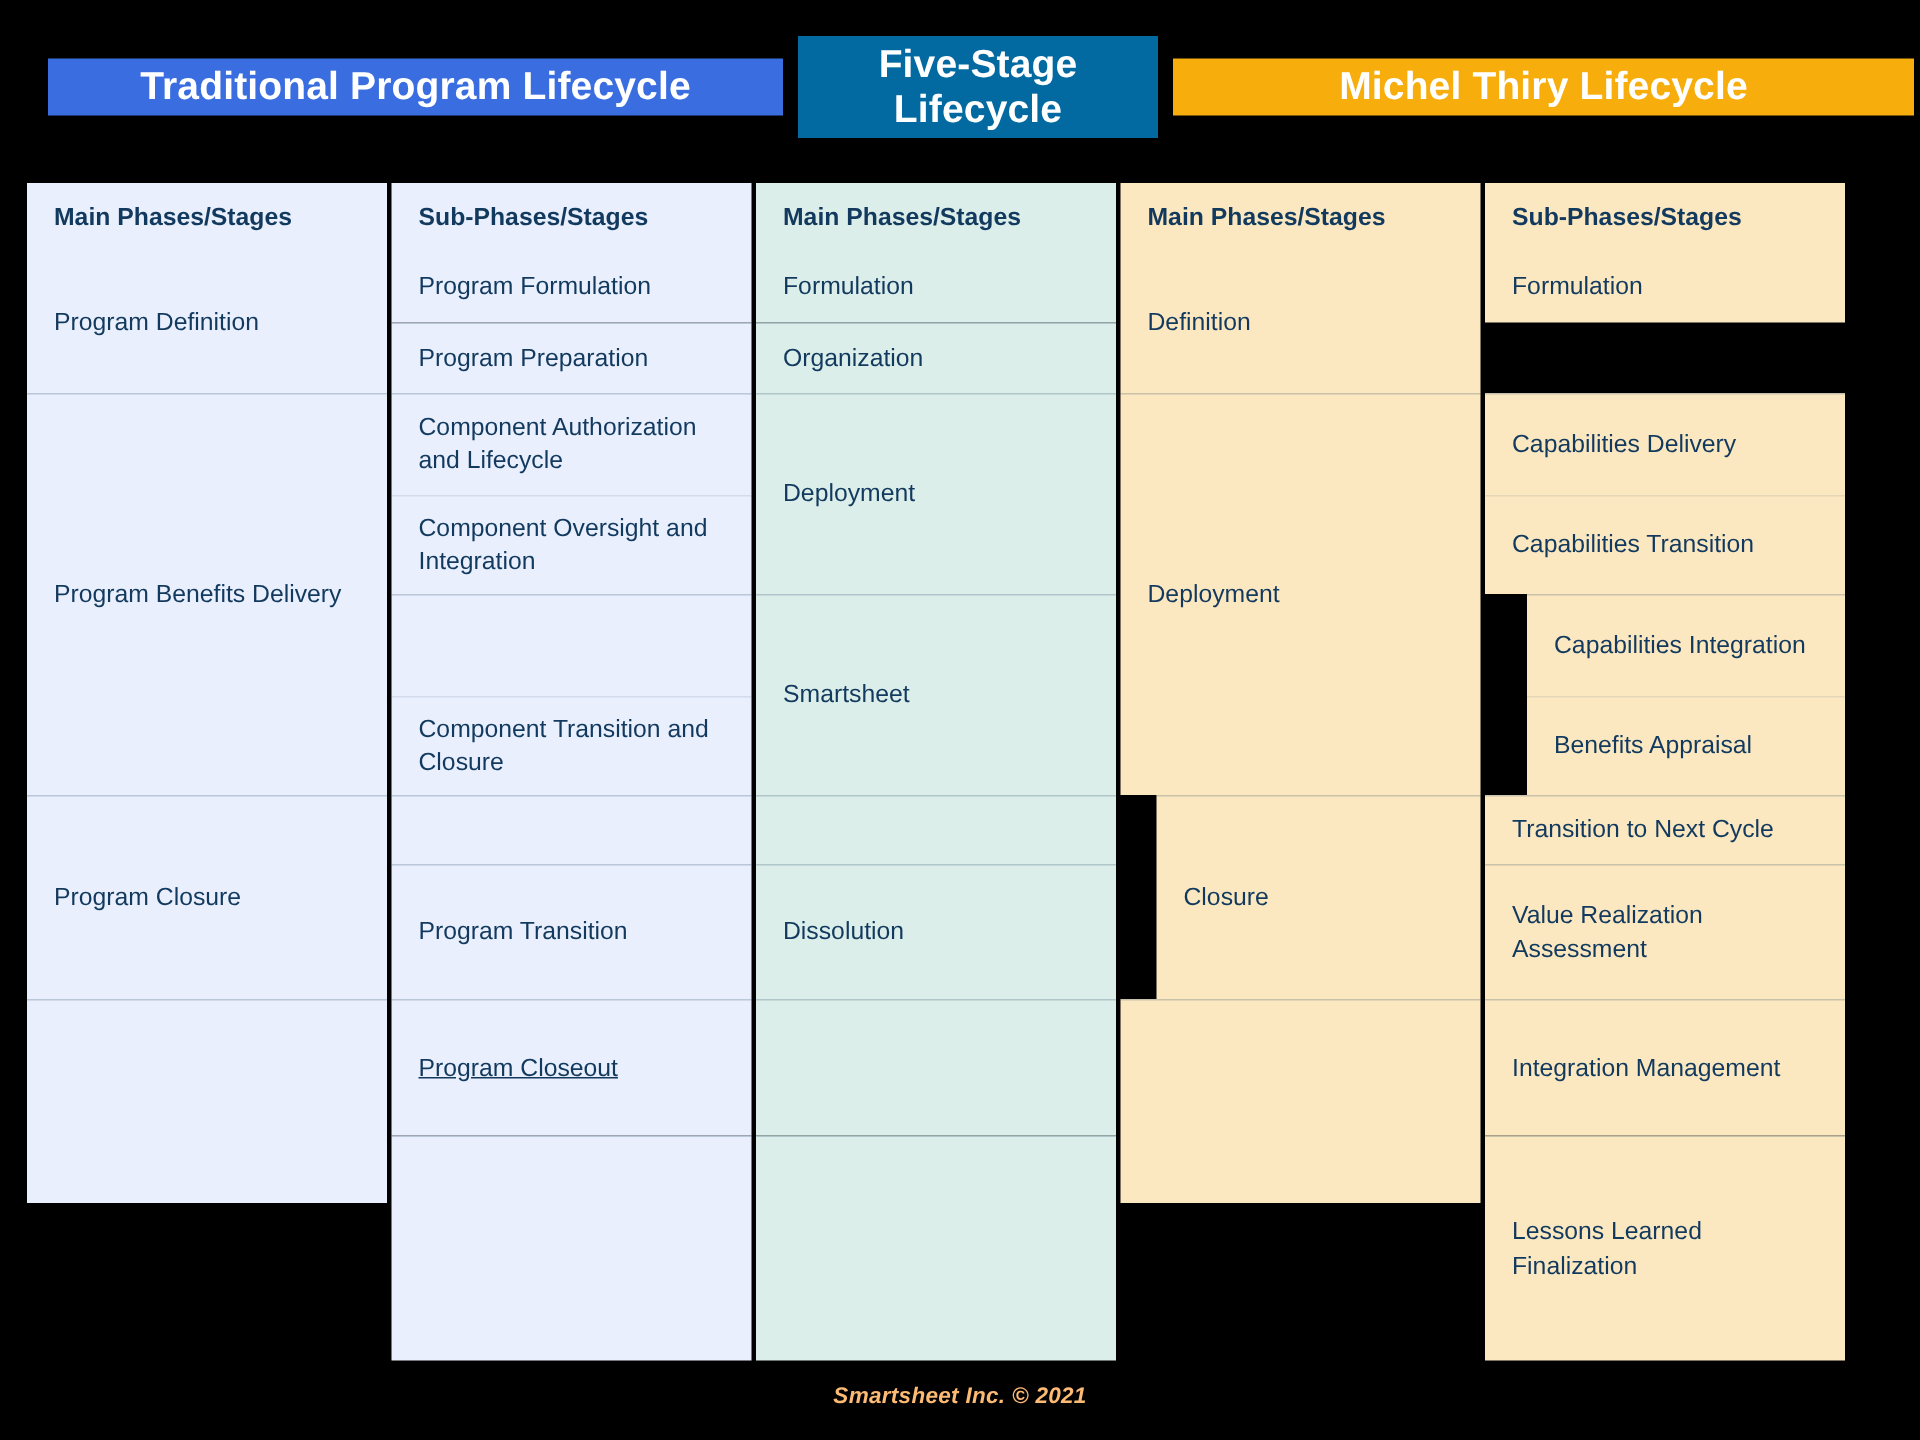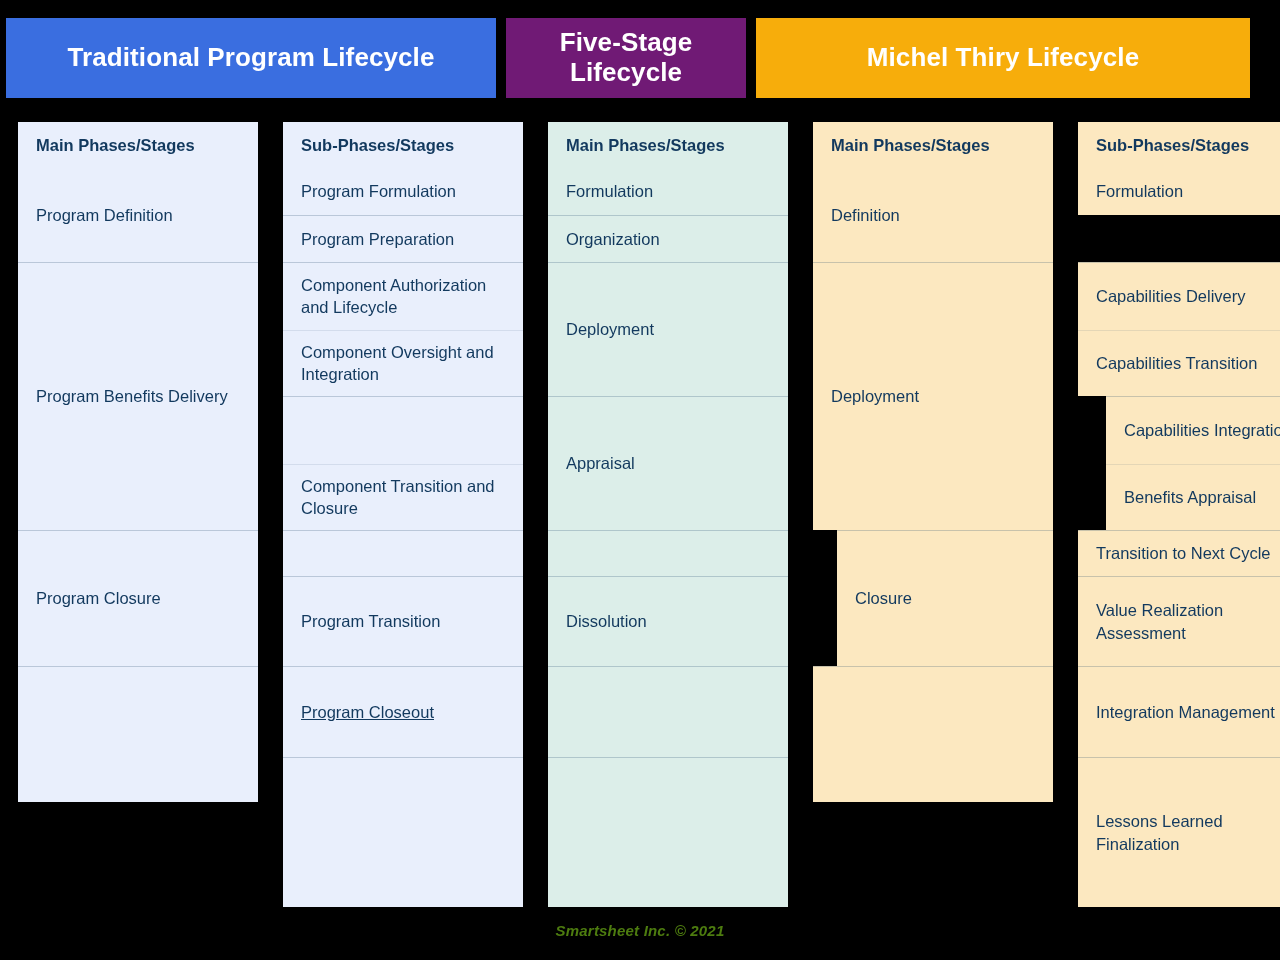--- a/index.html
+++ b/index.html
@@ -20,54 +20,55 @@
     position: relative;
     width: 1280px;
     height: 960px;
     background: #000000;
     box-sizing: border-box;
   }
 
   
   .banner-row {
     position: absolute;
-    left: 6px;
+    left: 32px;
     top: 18px;
     width: 1244px;
     height: 80px;
     display: flex;
     gap: 10px;
+    align-items: center;
   }
   .banner {
     display: flex;
     align-items: center;
     justify-content: center;
     text-align: center;
     color: #ffffff;
     font-weight: bold;
     font-size: 26px;
     line-height: 1.15;
     letter-spacing: 0.1px;
     box-sizing: border-box;
     padding: 4px 10px;
   }
   .banner.blue   { background: #3a6ee0; width: 490px; }
-  .banner.teal   { background: #701a75; width: 240px; }
+  .banner.teal   { background: #0369a1; width: 240px; }
   .banner.orange { background: #f7ad0b; width: 494px; }
 
   
   .table {
     position: absolute;
     left: 18px;
     top: 122px;
     width: 1244px;
     height: 785px;
     display: grid;
     grid-template-columns: 240px 240px 240px 240px 240px;
-    column-gap: 25px;
+    column-gap: 3px;
     grid-template-rows:
       46px   
       47px   
       47px   
       45px   
       43px   
       46px   
       45px   
       44px   
       45px   
@@ -124,21 +125,21 @@
   
   .footer {
     position: absolute;
     left: 0;
     top: 922px;
     width: 1280px;
     text-align: center;
     font-style: italic;
     font-weight: bold;
     font-size: 15px;
-    color: #4d7c0f;
+    color: #fdba74;
     letter-spacing: 0.2px;
   }
 </style>
 </head>
 <body>
 
 <div id="page">
 
   <div class="banner-row">
     <div class="banner blue">
@@ -173,21 +174,21 @@
         <div class="seg" style="height: 50%; padding: 0px 18px;">Component Transition and Closure</div>
       </div>
       <div class="cell c-blue" style="grid-area: 10 / 2 / span 1;"></div>
       <div class="cell c-blue" style="grid-area: 11 / 2 / span 2;">Program Transition</div>
       <div class="cell c-blue" style="grid-area: 13 / 2 / span 2; text-decoration: underline;">Program Closeout</div>
       <div class="cell c-blue" style="grid-area: 15 / 2 / span 2;"></div>
       <div class="cell header c-teal" style="grid-area: 1 / 3;">Main Phases/Stages</div>
       <div class="cell c-teal first" style="grid-area: 2 / 3 / span 1;">Formulation</div>
       <div class="cell c-teal" style="grid-area: 3 / 3 / span 1;">Organization</div>
       <div class="cell c-teal" style="grid-area: 4 / 3 / span 3;">Deployment</div>
-      <div class="cell c-teal" style="grid-area: 7 / 3 / span 3;">Appraisal</div>
+      <div class="cell c-teal" style="grid-area: 7 / 3 / span 3;">Smartsheet</div>
       <div class="cell c-teal" style="grid-area: 10 / 3 / span 1;"></div>
       <div class="cell c-teal" style="grid-area: 11 / 3 / span 2;">Dissolution</div>
       <div class="cell c-teal" style="grid-area: 13 / 3 / span 2;"></div>
       <div class="cell c-teal" style="grid-area: 15 / 3 / span 2;"></div>
       <div class="cell header c-orange" style="grid-area: 1 / 4;">Main Phases/Stages</div>
       <div class="cell c-orange first" style="grid-area: 2 / 4 / span 2;">Definition</div>
       <div class="cell c-orange" style="grid-area: 4 / 4 / span 6;">Deployment</div>
       <div class="cell c-orange" style="grid-area: 10 / 4 / span 3; margin-left: 24px;">Closure</div>
       <div class="cell c-orange" style="grid-area: 13 / 4 / span 3;"></div>
       <div class="cell header c-orange" style="grid-area: 1 / 5;">Sub-Phases/Stages</div>

